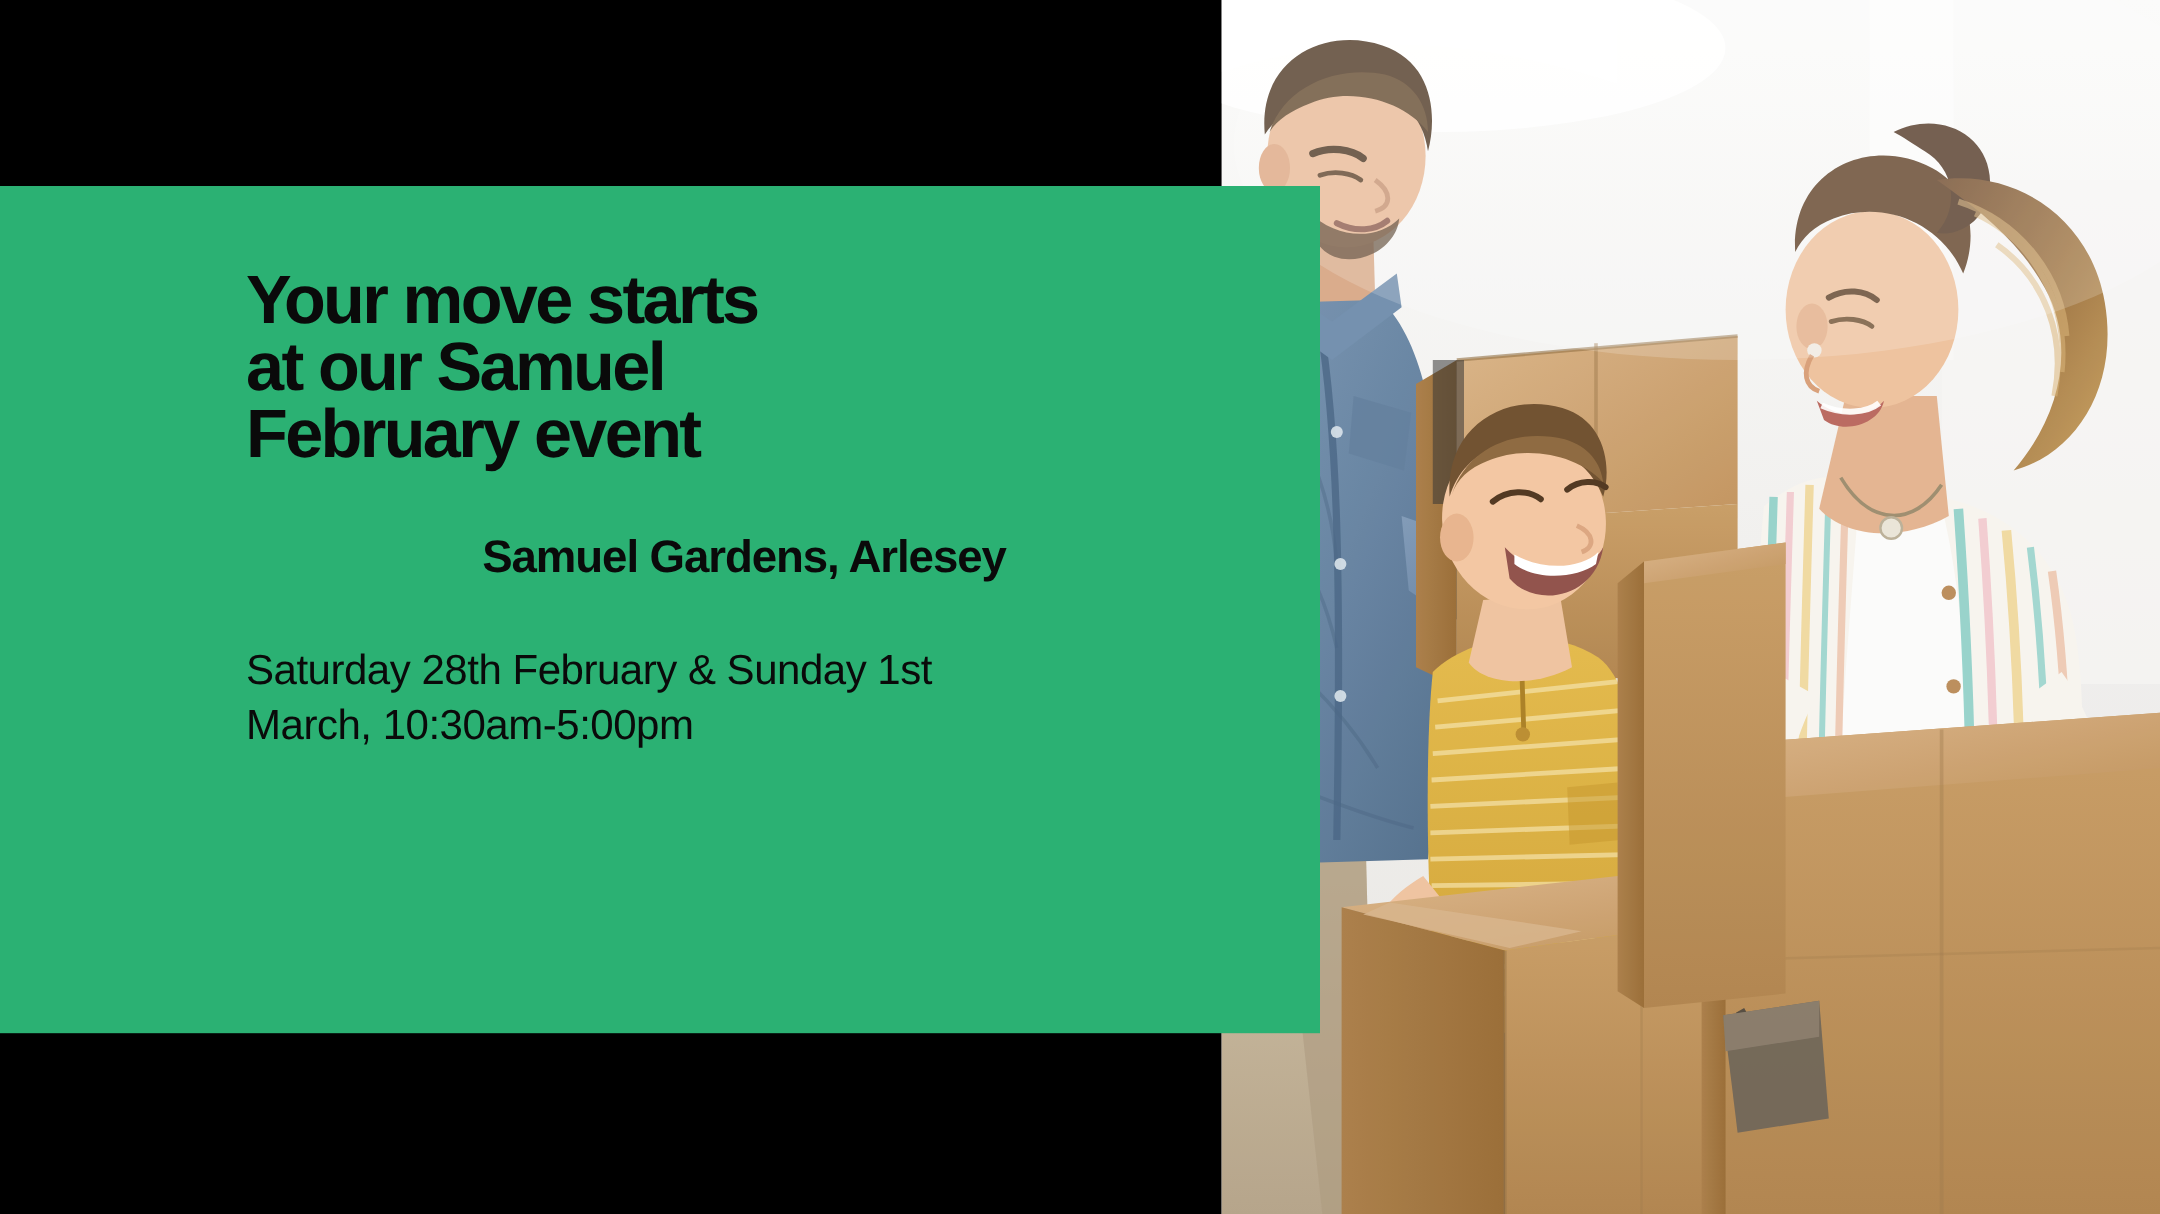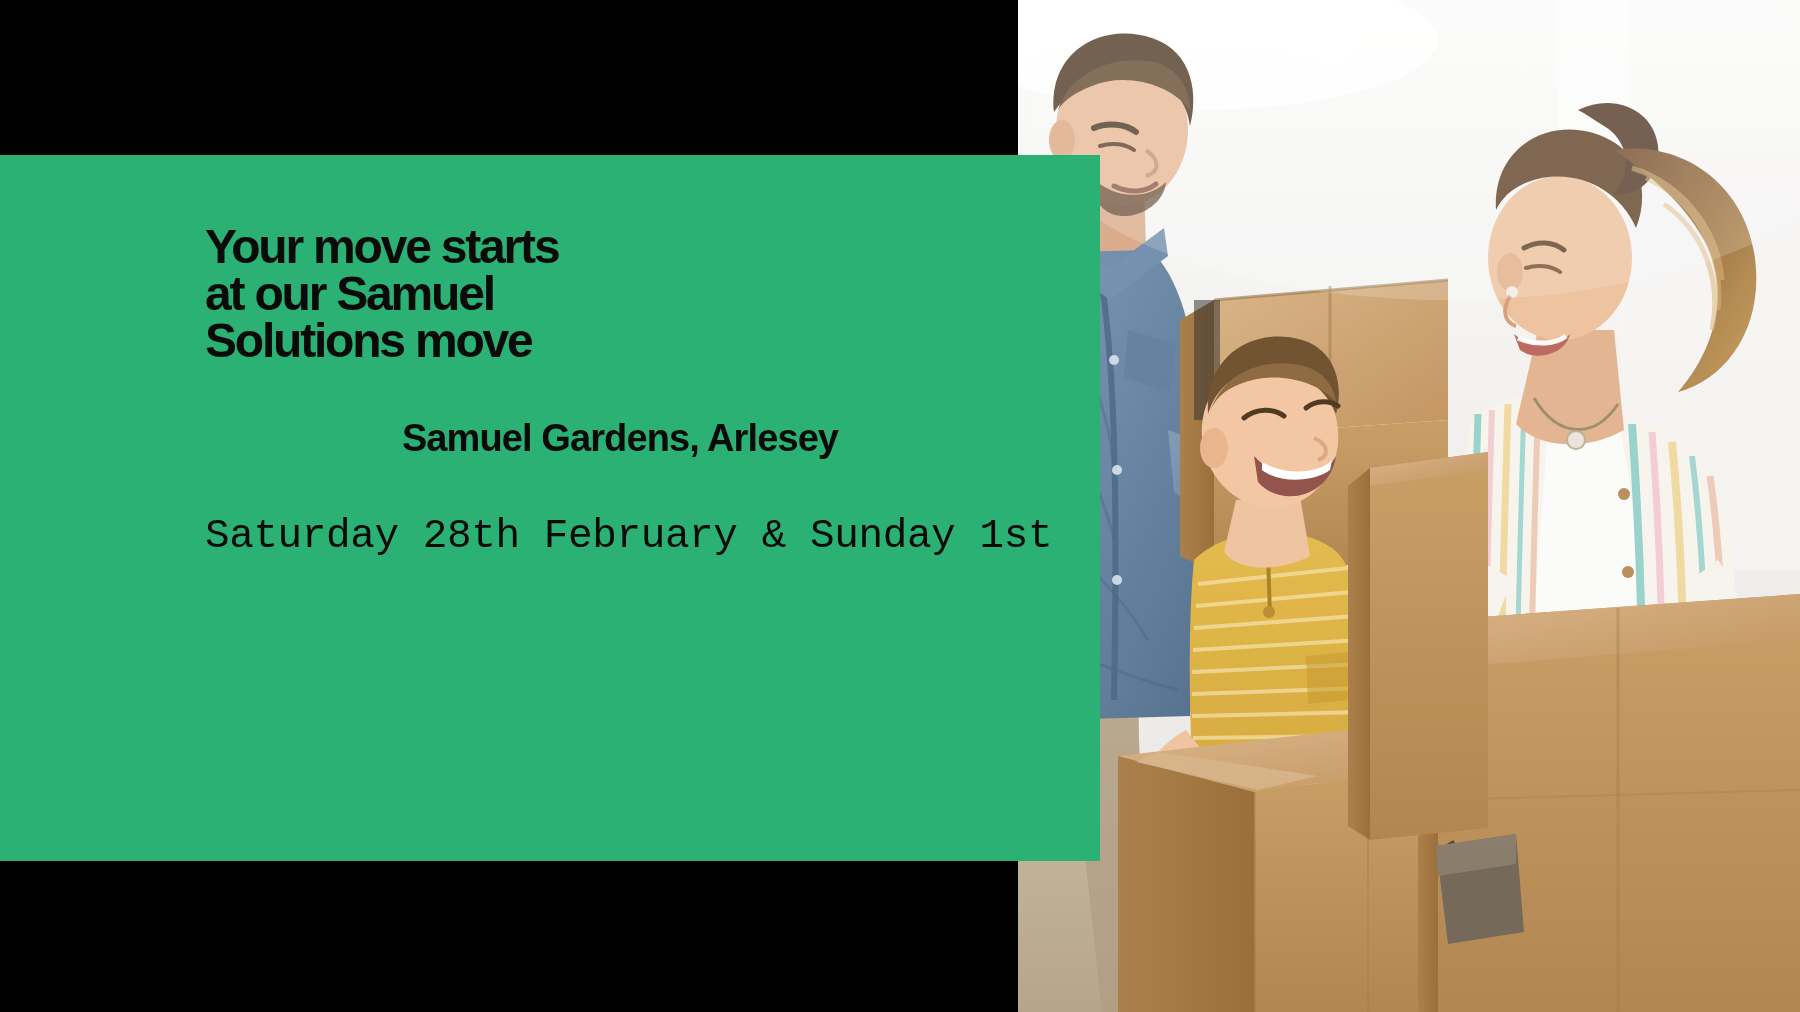--- a/index.html
+++ b/index.html
@@ -46,21 +46,21 @@
   .copy {
     position: absolute;
     left: 205px;
     top: 68px;
     width: 830px;
   }
 
   .headline {
     font-family: "Liberation Sans", sans-serif;
     font-weight: 700;
-    font-size: 48px;
+    font-size: 57px;
     line-height: 0.98;
     letter-spacing: -2.2px;
     color: #0a0a0a;
     transform: scaleX(1.0);
     transform-origin: left top;
   }
   .headline .hl-line { display: block; white-space: nowrap; }
 
   .venue {
     margin-top: 54px;
@@ -69,23 +69,23 @@
     font-size: 38px;
     line-height: 1.1;
     letter-spacing: -0.9px;
     color: #0a0a0a;
     white-space: nowrap;
     text-align: center;
   }
 
   .datetime {
     margin-top: 50px;
-    font-family: Liberation Mono, monospace;
+    font-family: Liberation Sans, sans-serif;
     font-weight: 400;
-    font-size: 41px;
+    font-size: 35px;
     line-height: 1.30;
     letter-spacing: -0.4px;
     color: #0a0a0a;
   }
   .datetime .dt-line { display: block; white-space: nowrap; }
 </style>
 </head>
 <body>
 
 <div class="poster">
@@ -363,25 +363,26 @@
       </g>
     </svg>
   </div>
 
   <div class="green-panel">
     <div class="copy">
 
       <h1 class="headline">
         <span class="hl-line">Your move starts</span>
         <span class="hl-line">at our Samuel</span>
-        <span class="hl-line">Solutions move</span>
+        <span class="hl-line">February event</span>
       </h1>
 
       <div class="venue">Samuel Gardens, Arlesey</div>
 
       <div class="datetime">
         <span class="dt-line">Saturday 28th February &amp; Sunday 1st</span>
+        <span class="dt-line">March, 10:30am-5:00pm</span>
       </div>
 
     </div>
   </div>
 
 </div>
 
 </body></html>

